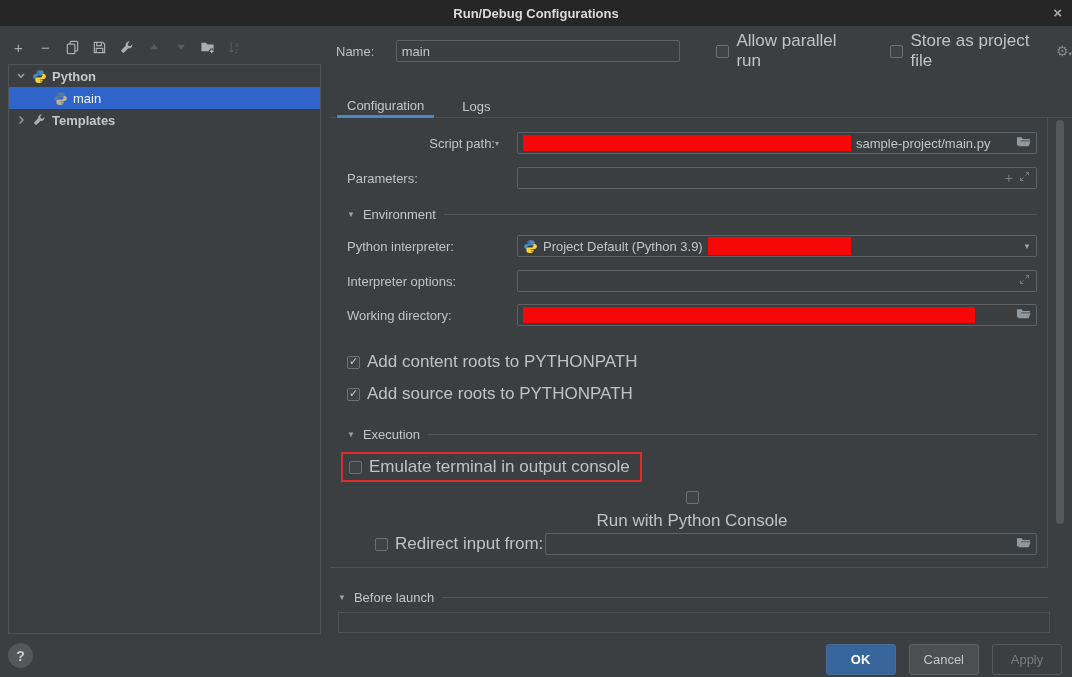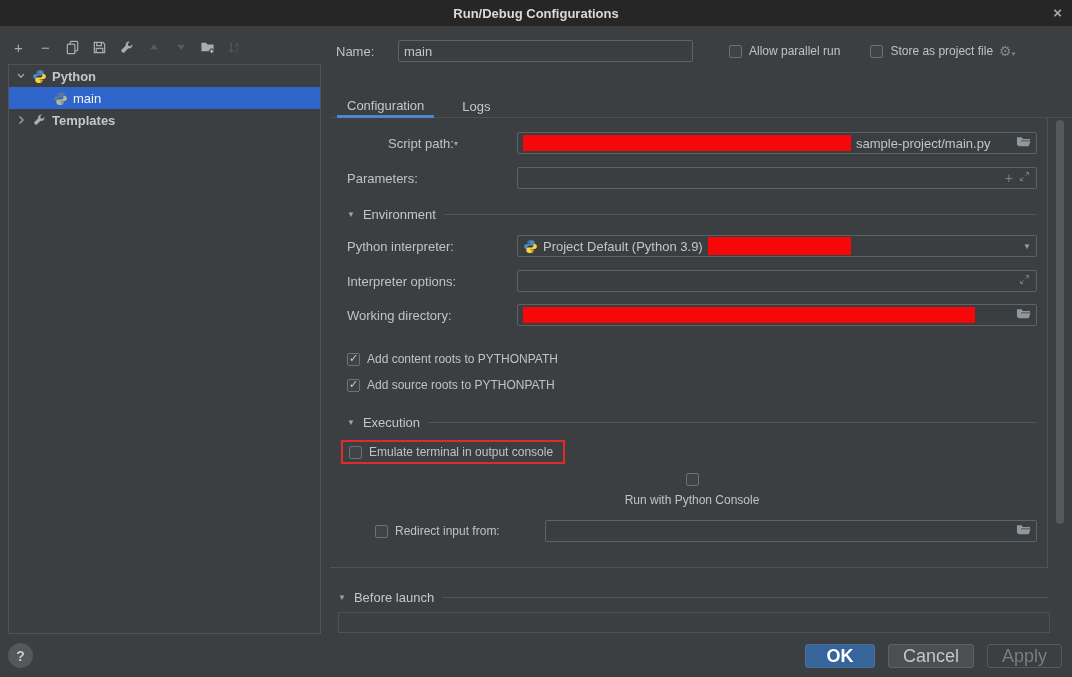--- a/index.html
+++ b/index.html
@@ -33,58 +33,58 @@
               background:#54585b; color:#c9ccce; display:flex; align-items:center; justify-content:center;
               font-size:14px; font-weight:bold; }
 
   
   .right { position:absolute; left:330px; top:26px; right:0; bottom:0; }
   .name-row { position:absolute; left:6px; top:14px; height:22px; display:flex; align-items:center; font-size:13px; color:#bfc3c5; }
   .nlabel { width:62px; }
   .field { height:22px; background:#3b3e40; border:1px solid #5e6264; border-radius:2px;
            display:flex; align-items:center; padding:0 5px; gap:5px; color:#c2c6c8; font-size:13px; }
   .name-field { width:295px; }
-  .cb { display:flex; align-items:center; gap:7px; font-size:12px; color:#bfc3c5; }
+  .cb { display:flex; align-items:center; gap:7px; font-size:17px; color:#bfc3c5; }
   .cbox { width:13px; height:13px; flex:none; border:1px solid #6d7174; border-radius:2px; background:#3f4345; position:relative; }
   .cbox.checked::after { content:"✓"; position:absolute; left:1px; top:-2px; font-size:11px; color:#ced2d4; }
   .gear { color:#84888b; font-size:14px; margin-left:6px; }
   .gear .tiny { font-size:7px; color:#84888b; }
 
   
   .tabs { position:absolute; left:0; top:69px; width:100%; height:23px; border-bottom:1px solid #4b4e50; display:flex; padding-left:7px; }
   .tab { height:23px; padding:0 10px; display:flex; align-items:center; font-size:13px; color:#c3c7c9; }
   .tab.active { border-bottom:3px solid #4a88c7; }
 
   
   .scrollpane { position:absolute; left:0; top:92px; width:718px; height:450px;
                 border-right:1px solid #515151; border-bottom:1px solid #515151; overflow:hidden; }
   .content { padding:0 10px 0 17px; }
   .frow { display:flex; align-items:center; height:22px; font-size:13px; color:#bfc3c5; }
   .lcol { width:170px; flex:none; display:flex; align-items:center; }
-  .lcol.spread { justify-content:center; padding-right:18px; }
+  .lcol.spread { justify-content:flex-end; padding-right:18px; }
   .frow .field { flex:1; }
   .spacer { flex:1; }
   .redact { background:#f60808; height:16px; flex:none; }
   .dd-arrow { color:#9da1a4; font-size:8px; }
   .sec-header { display:flex; align-items:center; gap:8px; height:16px; font-size:13px; color:#c3c7c9; }
   .sec-header .rule { flex:1; height:1px; background:#525556; }
   .sec-arrow { color:#9da1a4; font-size:8px; }
   .dimtxt { color:#797d80; }
   .highlight { display:inline-flex; align-items:center; gap:7px; border:2px solid #e02b2b; padding:3px 10px 3px 6px; }
 
   
   .sbar-thumb { position:absolute; left:726px; top:94px; width:8px; height:404px; background:#56595b; border-radius:4px; }
 
   
   .before-header { position:absolute; left:8px; top:563px; right:24px; }
   .before-box { position:absolute; left:8px; top:586px; right:22px; height:21px; border:1px solid #515151; }
 
   
   .footer { position:absolute; right:10px; top:618px; display:flex; gap:13px; }
-  .btn { height:24px; min-width:70px; border-radius:3px; font-size:18px; display:flex; align-items:center;
+  .btn { height:31px; min-width:70px; border-radius:3px; font-size:13px; display:flex; align-items:center;
          justify-content:center; padding:0 14px; }
   .btn.ok { background:#38649c; border:1px solid #4b6f94; color:#ffffff; font-weight:bold; }
   .btn.cancel { background:#4b4f51; border:1px solid #5e6264; color:#c3c6c8; }
   .btn.apply { background:transparent; border:1px solid #565a5c; color:#797d80; }
 </style>
 </head>
 <body>
 
 <div class="dialog">
 
@@ -335,21 +335,21 @@
               <span>Emulate terminal in output console</span>
             </label>
           </span>
         </div>
 
         <label class="cb" style="margin-top:9px; display:flex;flex-direction:column;">
           <span class="cbox"></span>
           <span>Run with Python Console</span>
         </label>
 
-        <div class="frow" style="margin-top:13px;padding-left:28px;">
+        <div class="frow" style="margin-top:2px;padding-left:28px;">
           <span class="lcol">
             <label class="cb">
               <span class="cbox"></span>
               <span>Redirect input from:</span>
             </label>
           </span>
           <div class="field">
             <span class="spacer"></span>
             <span>
               <svg viewBox="0 0 16 16" width="15" height="15">

